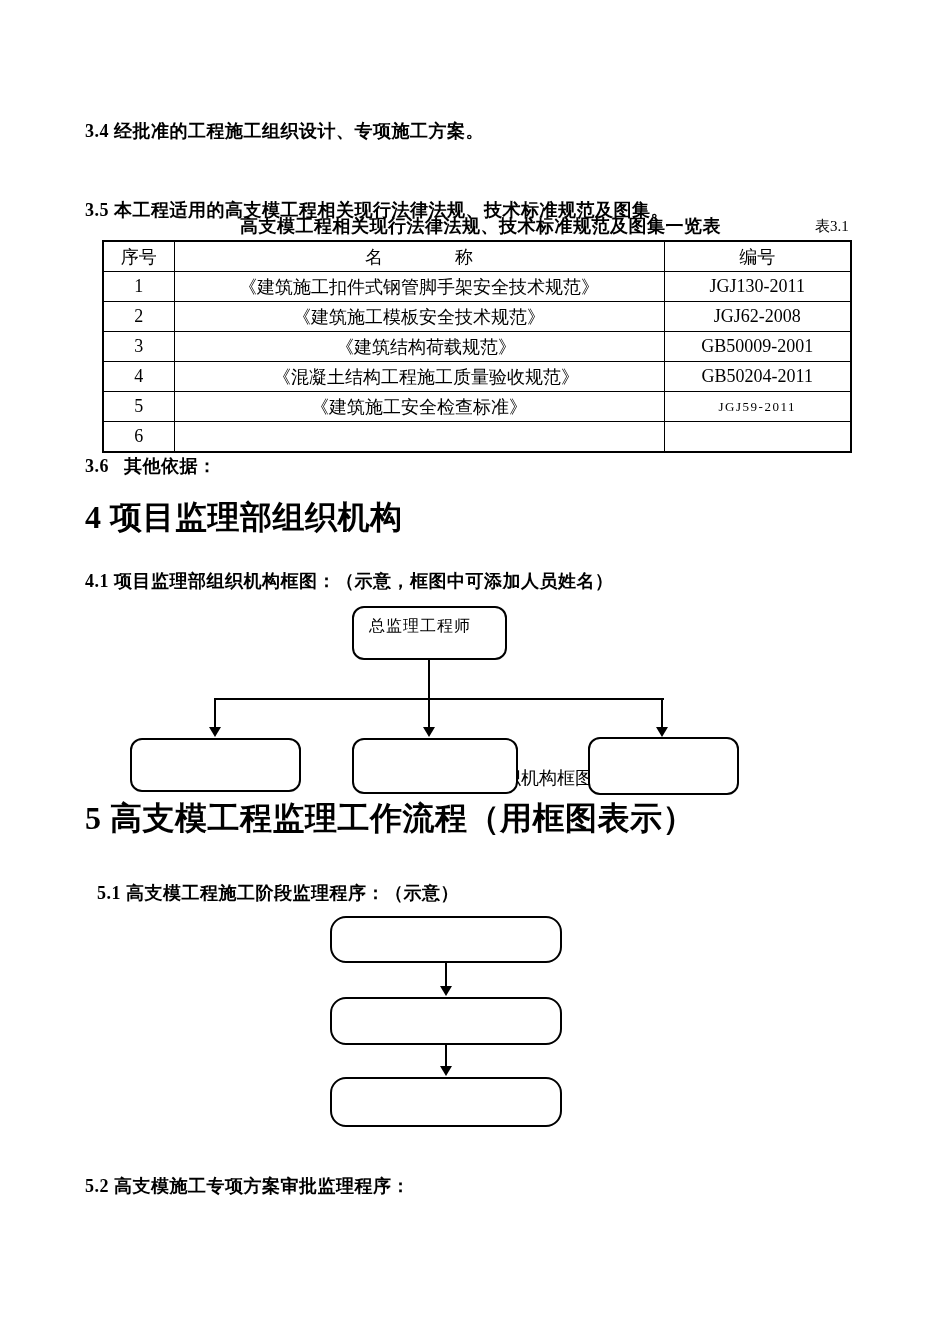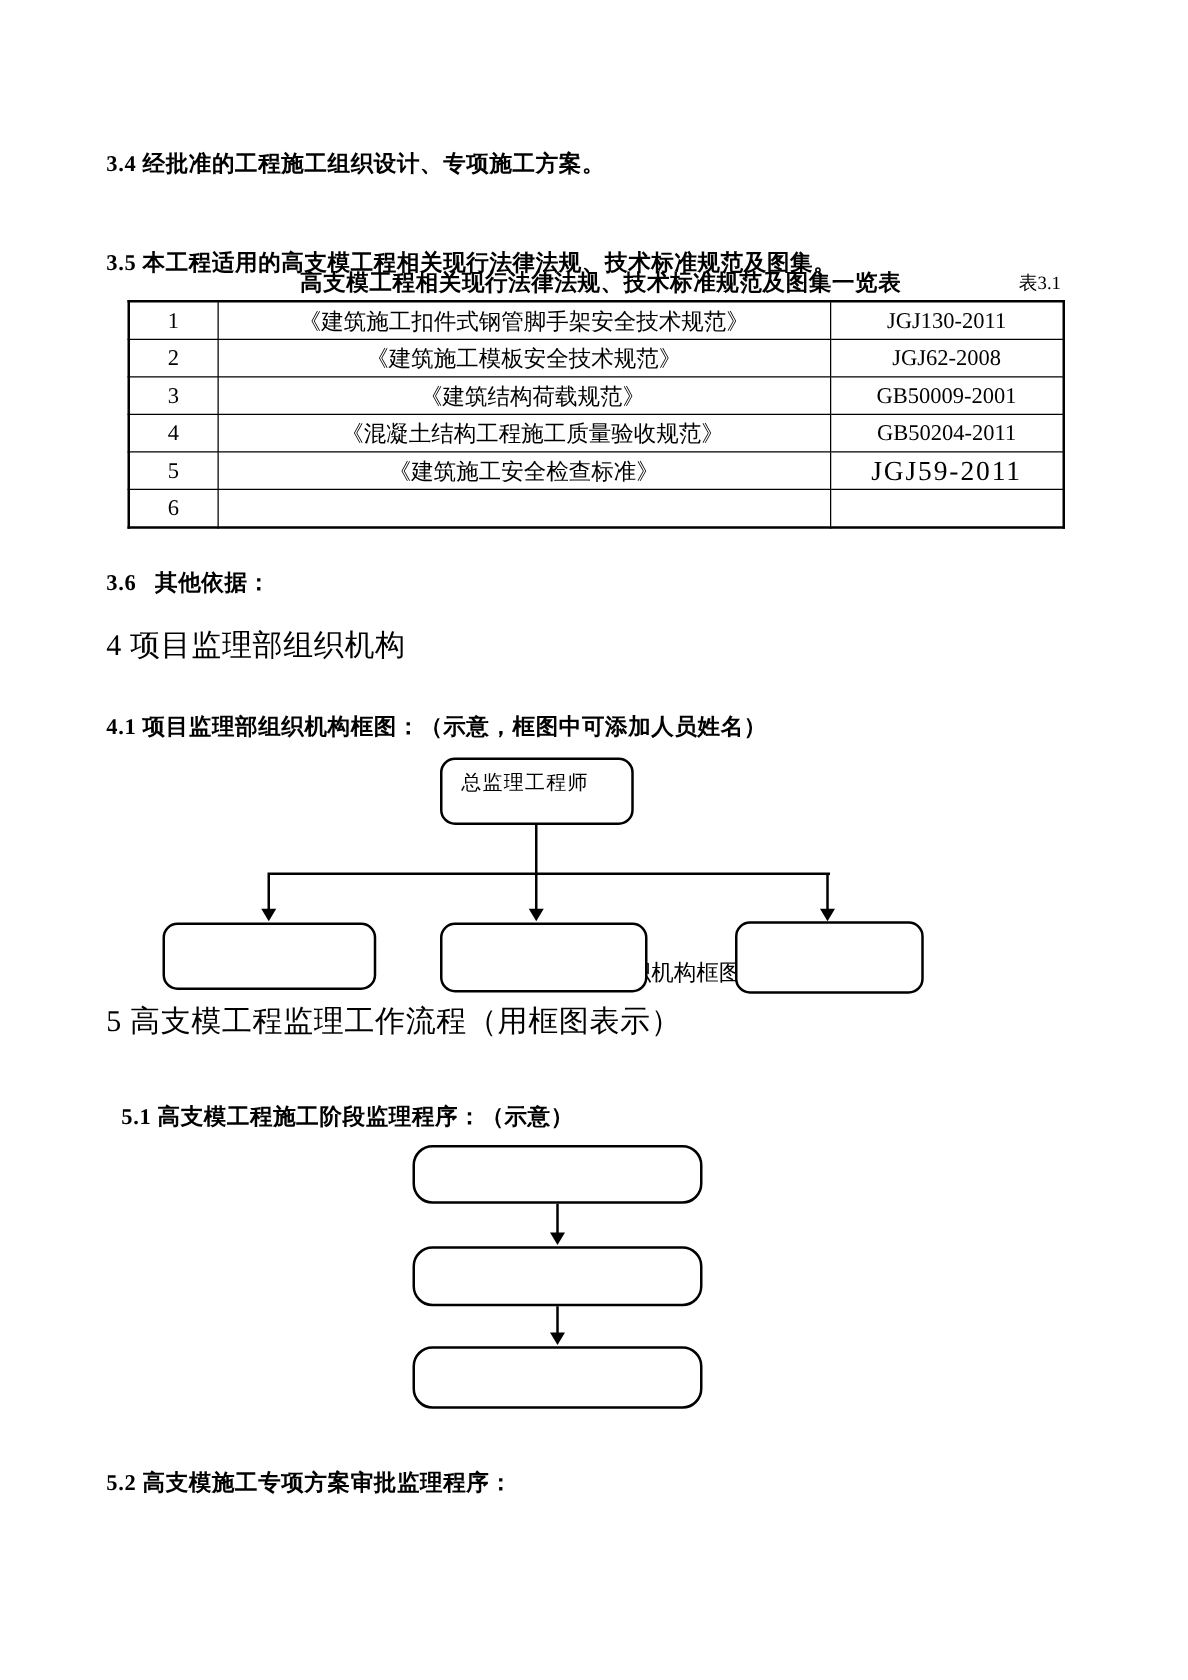--- a/index.html
+++ b/index.html
@@ -13,22 +13,22 @@
   }
   .abs { position: absolute; }
   .body-para {
     font-weight: bold;
     font-size: 18px;
     line-height: 23px;
     white-space: pre;
     letter-spacing: 0.5px;
   }
   .heading {
-    font-weight: normal;
-    font-size: 24px;
+    font-weight: bold;
+    font-size: 32px;
     line-height: 28px;
     white-space: pre;
     letter-spacing: 0.5px;
   }
   .caption-title {
     font-weight: bold;
     font-size: 18px;
     letter-spacing: 0.5px;
   }
   .caption-ref { font-size: 15px; }
@@ -48,21 +48,21 @@
     height: 29px;
     text-align: center;
     vertical-align: middle;
     padding: 0;
     font-weight: normal;
     overflow: hidden;
   }
   table.std-table th { white-space: pre; }
   td.name-left { text-align: left; padding-left: 10px; }
   td.code-cell { font-family: "Liberation Serif", serif; }
-  td.code-alt { font-size: 22px; letter-spacing: 1.5px; }
+  td.code-alt { font-size: 13px; letter-spacing: 1.5px; }
 
   
   .shape-box {
     position: absolute;
     border: 2.5px solid #000;
     border-radius: 12px;
     background: #fff;
     box-sizing: border-box;
     z-index: 2;
   }
@@ -102,20 +102,25 @@
   <div class="abs caption-title" style="left:240px; top:214px;">高支模工程相关现行法律法规、技术标准规范及图集一览表</div>
   <div class="abs caption-ref" style="left:815px; top:217px;">表3.1</div>
 
   <table class="std-table">
     <colgroup>
       <col style="width:71px">
         <col style="width:490px">
         <col style="width:187px">
     </colgroup>
     <tbody>
+        <tr>
+      <th>序号</th>
+      <th>名　　　　称</th>
+      <th>编号</th>
+    </tr>
     <tr>
       <td>1</td>
       <td>《建筑施工扣件式钢管脚手架安全技术规范》</td>
       <td class="code-cell">JGJ130-2011</td>
     </tr>
     <tr>
       <td>2</td>
       <td>《建筑施工模板安全技术规范》</td>
       <td class="code-cell">JGJ62-2008</td>
     </tr>

